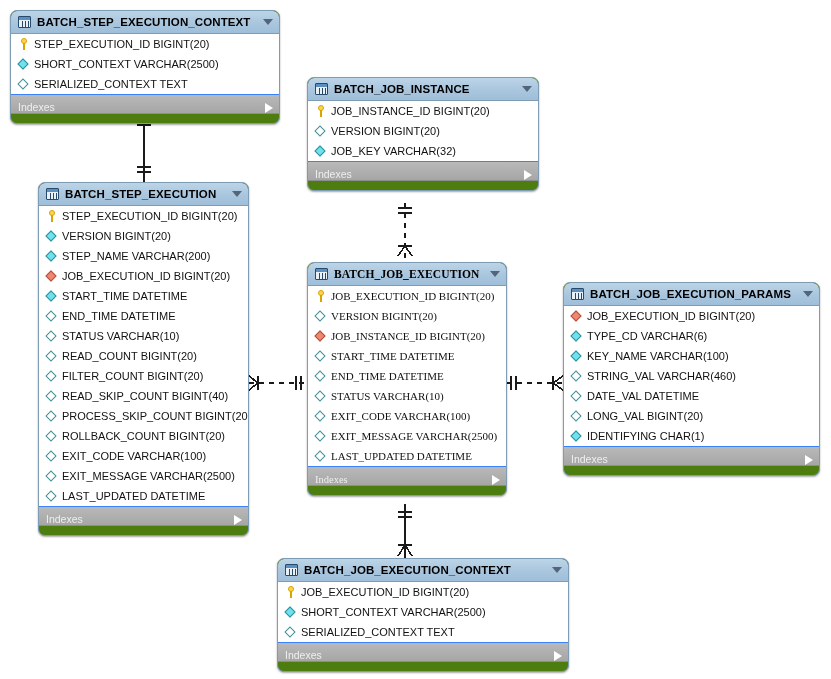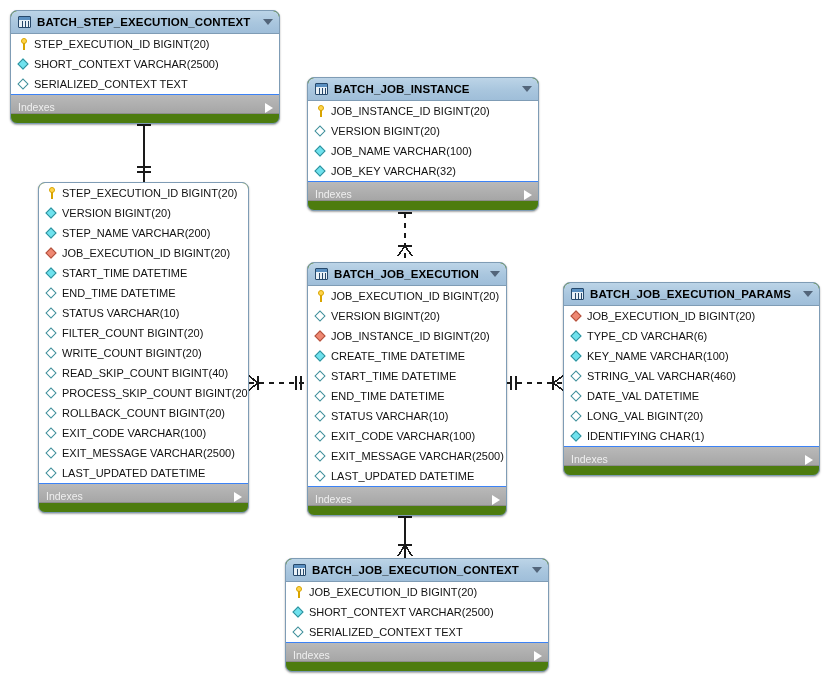--- a/index.html
+++ b/index.html
@@ -197,33 +197,34 @@
         <div class="col">
           <span class="cico pk"></span>
           <span>JOB_INSTANCE_ID BIGINT(20)</span>
         </div>
         <div class="col">
           <span class="cico dia"></span>
           <span>VERSION BIGINT(20)</span>
         </div>
         <div class="col">
           <span class="cico dia nn"></span>
-          <span>JOB_NAME VARCHAR(100)</span>
-        </div>
-        <div class="col">
-          <span class="cico dia nn"></span>
           <span>JOB_KEY VARCHAR(32)</span>
         </div>
       </div>
       <div class="idx">
         <span class="idx-lbl">Indexes</span>
         <span class="idx-arrow"></span>
       </div>
     </div>
     <div class="tbl" style="left: 38px; top: 182px; width: 211px;">
+      <div class="tbl-hd">
+        <span class="tbl-ico"></span>
+        <span class="tbl-title">BATCH_STEP_EXECUTION</span>
+        <span class="caret"></span>
+      </div>
       <div class="cols">
         <div class="col">
           <span class="cico pk"></span>
           <span>STEP_EXECUTION_ID BIGINT(20)</span>
         </div>
         <div class="col">
           <span class="cico dia nn"></span>
           <span>VERSION BIGINT(20)</span>
         </div>
         <div class="col">
@@ -241,28 +242,28 @@
         <div class="col">
           <span class="cico dia"></span>
           <span>END_TIME DATETIME</span>
         </div>
         <div class="col">
           <span class="cico dia"></span>
           <span>STATUS VARCHAR(10)</span>
         </div>
         <div class="col">
           <span class="cico dia"></span>
+          <span>READ_COUNT BIGINT(20)</span>
+        </div>
+        <div class="col">
+          <span class="cico dia"></span>
           <span>FILTER_COUNT BIGINT(20)</span>
         </div>
         <div class="col">
           <span class="cico dia"></span>
-          <span>WRITE_COUNT BIGINT(20)</span>
-        </div>
-        <div class="col">
-          <span class="cico dia"></span>
           <span>READ_SKIP_COUNT BIGINT(40)</span>
         </div>
         <div class="col">
           <span class="cico dia"></span>
           <span>PROCESS_SKIP_COUNT BIGINT(20)</span>
         </div>
         <div class="col">
           <span class="cico dia"></span>
           <span>ROLLBACK_COUNT BIGINT(20)</span>
         </div>
@@ -277,44 +278,40 @@
         <div class="col">
           <span class="cico dia"></span>
           <span>LAST_UPDATED DATETIME</span>
         </div>
       </div>
       <div class="idx">
         <span class="idx-lbl">Indexes</span>
         <span class="idx-arrow"></span>
       </div>
     </div>
-    <div class="tbl" style="left: 307px; top: 262px; width: 200px;">
+    <div class="tbl" style="left: 307px; top: 262px; width: 200px; font-family: Liberation Serif, serif;">
       <div class="tbl-hd">
         <span class="tbl-ico"></span>
         <span class="tbl-title">BATCH_JOB_EXECUTION</span>
         <span class="caret"></span>
       </div>
       <div class="cols">
         <div class="col">
           <span class="cico pk"></span>
           <span>JOB_EXECUTION_ID BIGINT(20)</span>
         </div>
         <div class="col">
           <span class="cico dia"></span>
           <span>VERSION BIGINT(20)</span>
         </div>
         <div class="col">
           <span class="cico dia fk"></span>
           <span>JOB_INSTANCE_ID BIGINT(20)</span>
         </div>
         <div class="col">
-          <span class="cico dia nn"></span>
-          <span>CREATE_TIME DATETIME</span>
-        </div>
-        <div class="col">
           <span class="cico dia"></span>
           <span>START_TIME DATETIME</span>
         </div>
         <div class="col">
           <span class="cico dia"></span>
           <span>END_TIME DATETIME</span>
         </div>
         <div class="col">
           <span class="cico dia"></span>
           <span>STATUS VARCHAR(10)</span>
@@ -371,21 +368,21 @@
         <div class="col">
           <span class="cico dia nn"></span>
           <span>IDENTIFYING CHAR(1)</span>
         </div>
       </div>
       <div class="idx">
         <span class="idx-lbl">Indexes</span>
         <span class="idx-arrow"></span>
       </div>
     </div>
-    <div class="tbl" style="left: 285px; top: 558px; width: 264px;">
+    <div class="tbl" style="left: 277px; top: 558px; width: 292px;">
       <div class="tbl-hd">
         <span class="tbl-ico"></span>
         <span class="tbl-title">BATCH_JOB_EXECUTION_CONTEXT</span>
         <span class="caret"></span>
       </div>
       <div class="cols">
         <div class="col">
           <span class="cico pk"></span>
           <span>JOB_EXECUTION_ID BIGINT(20)</span>
         </div>

